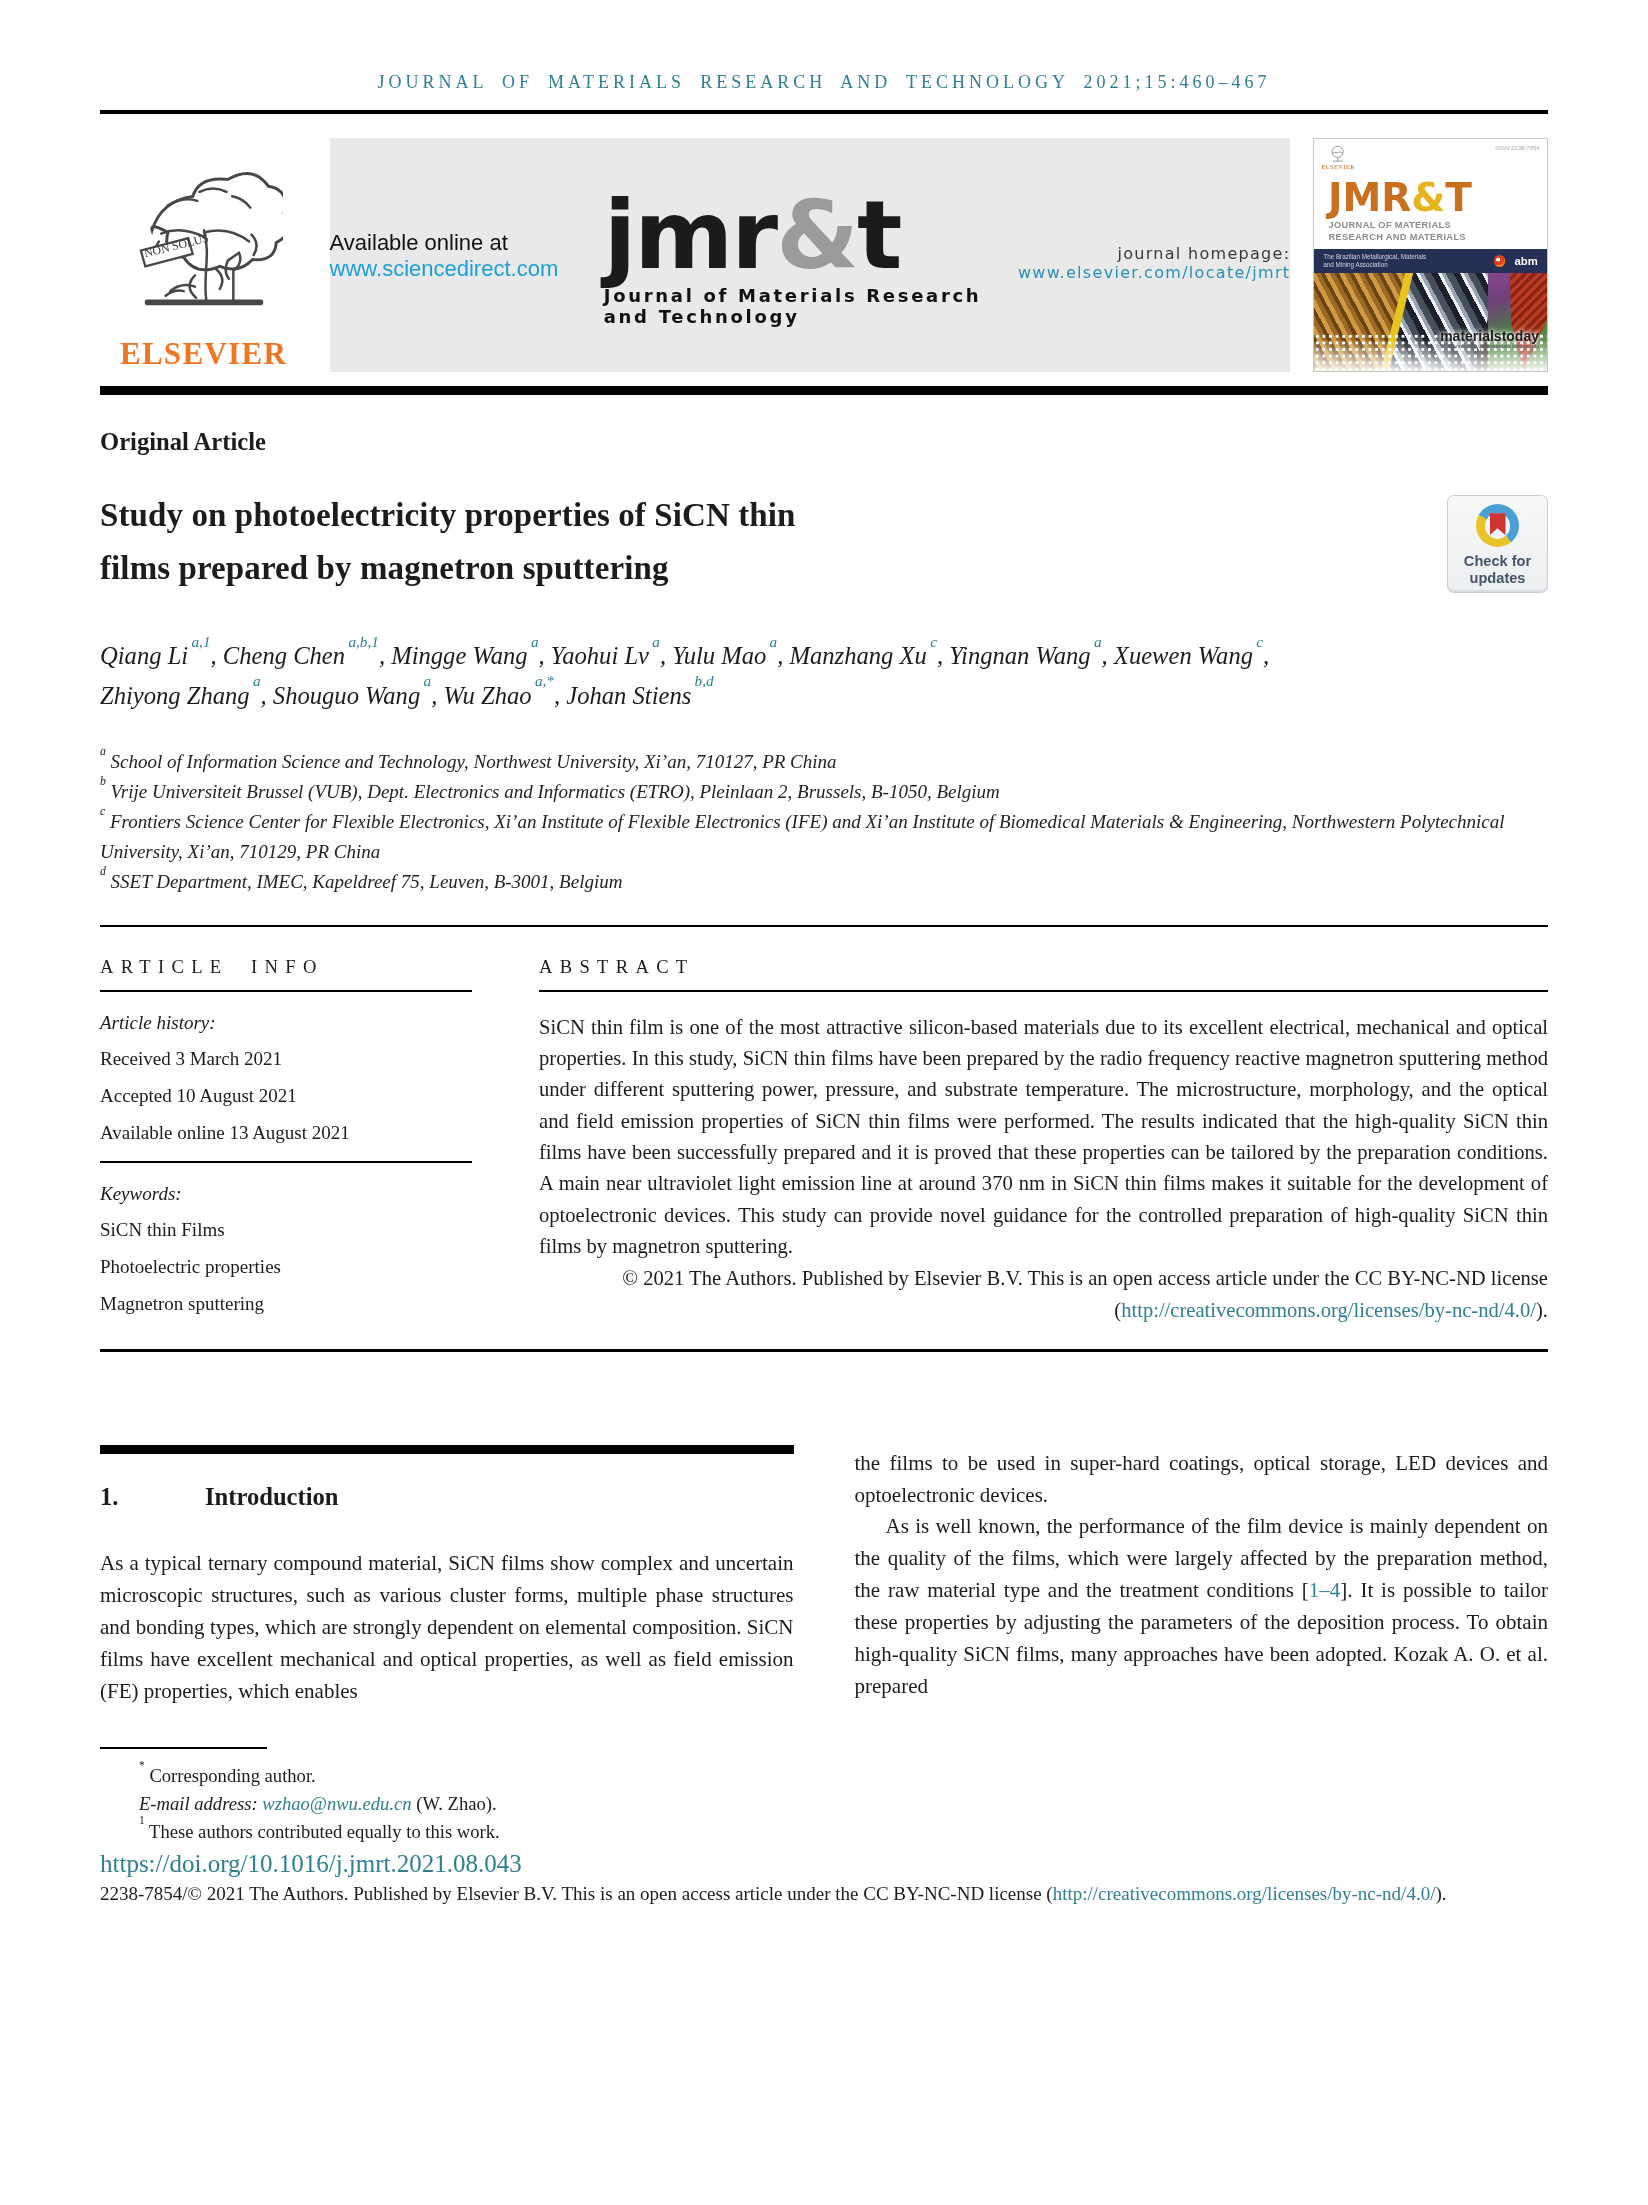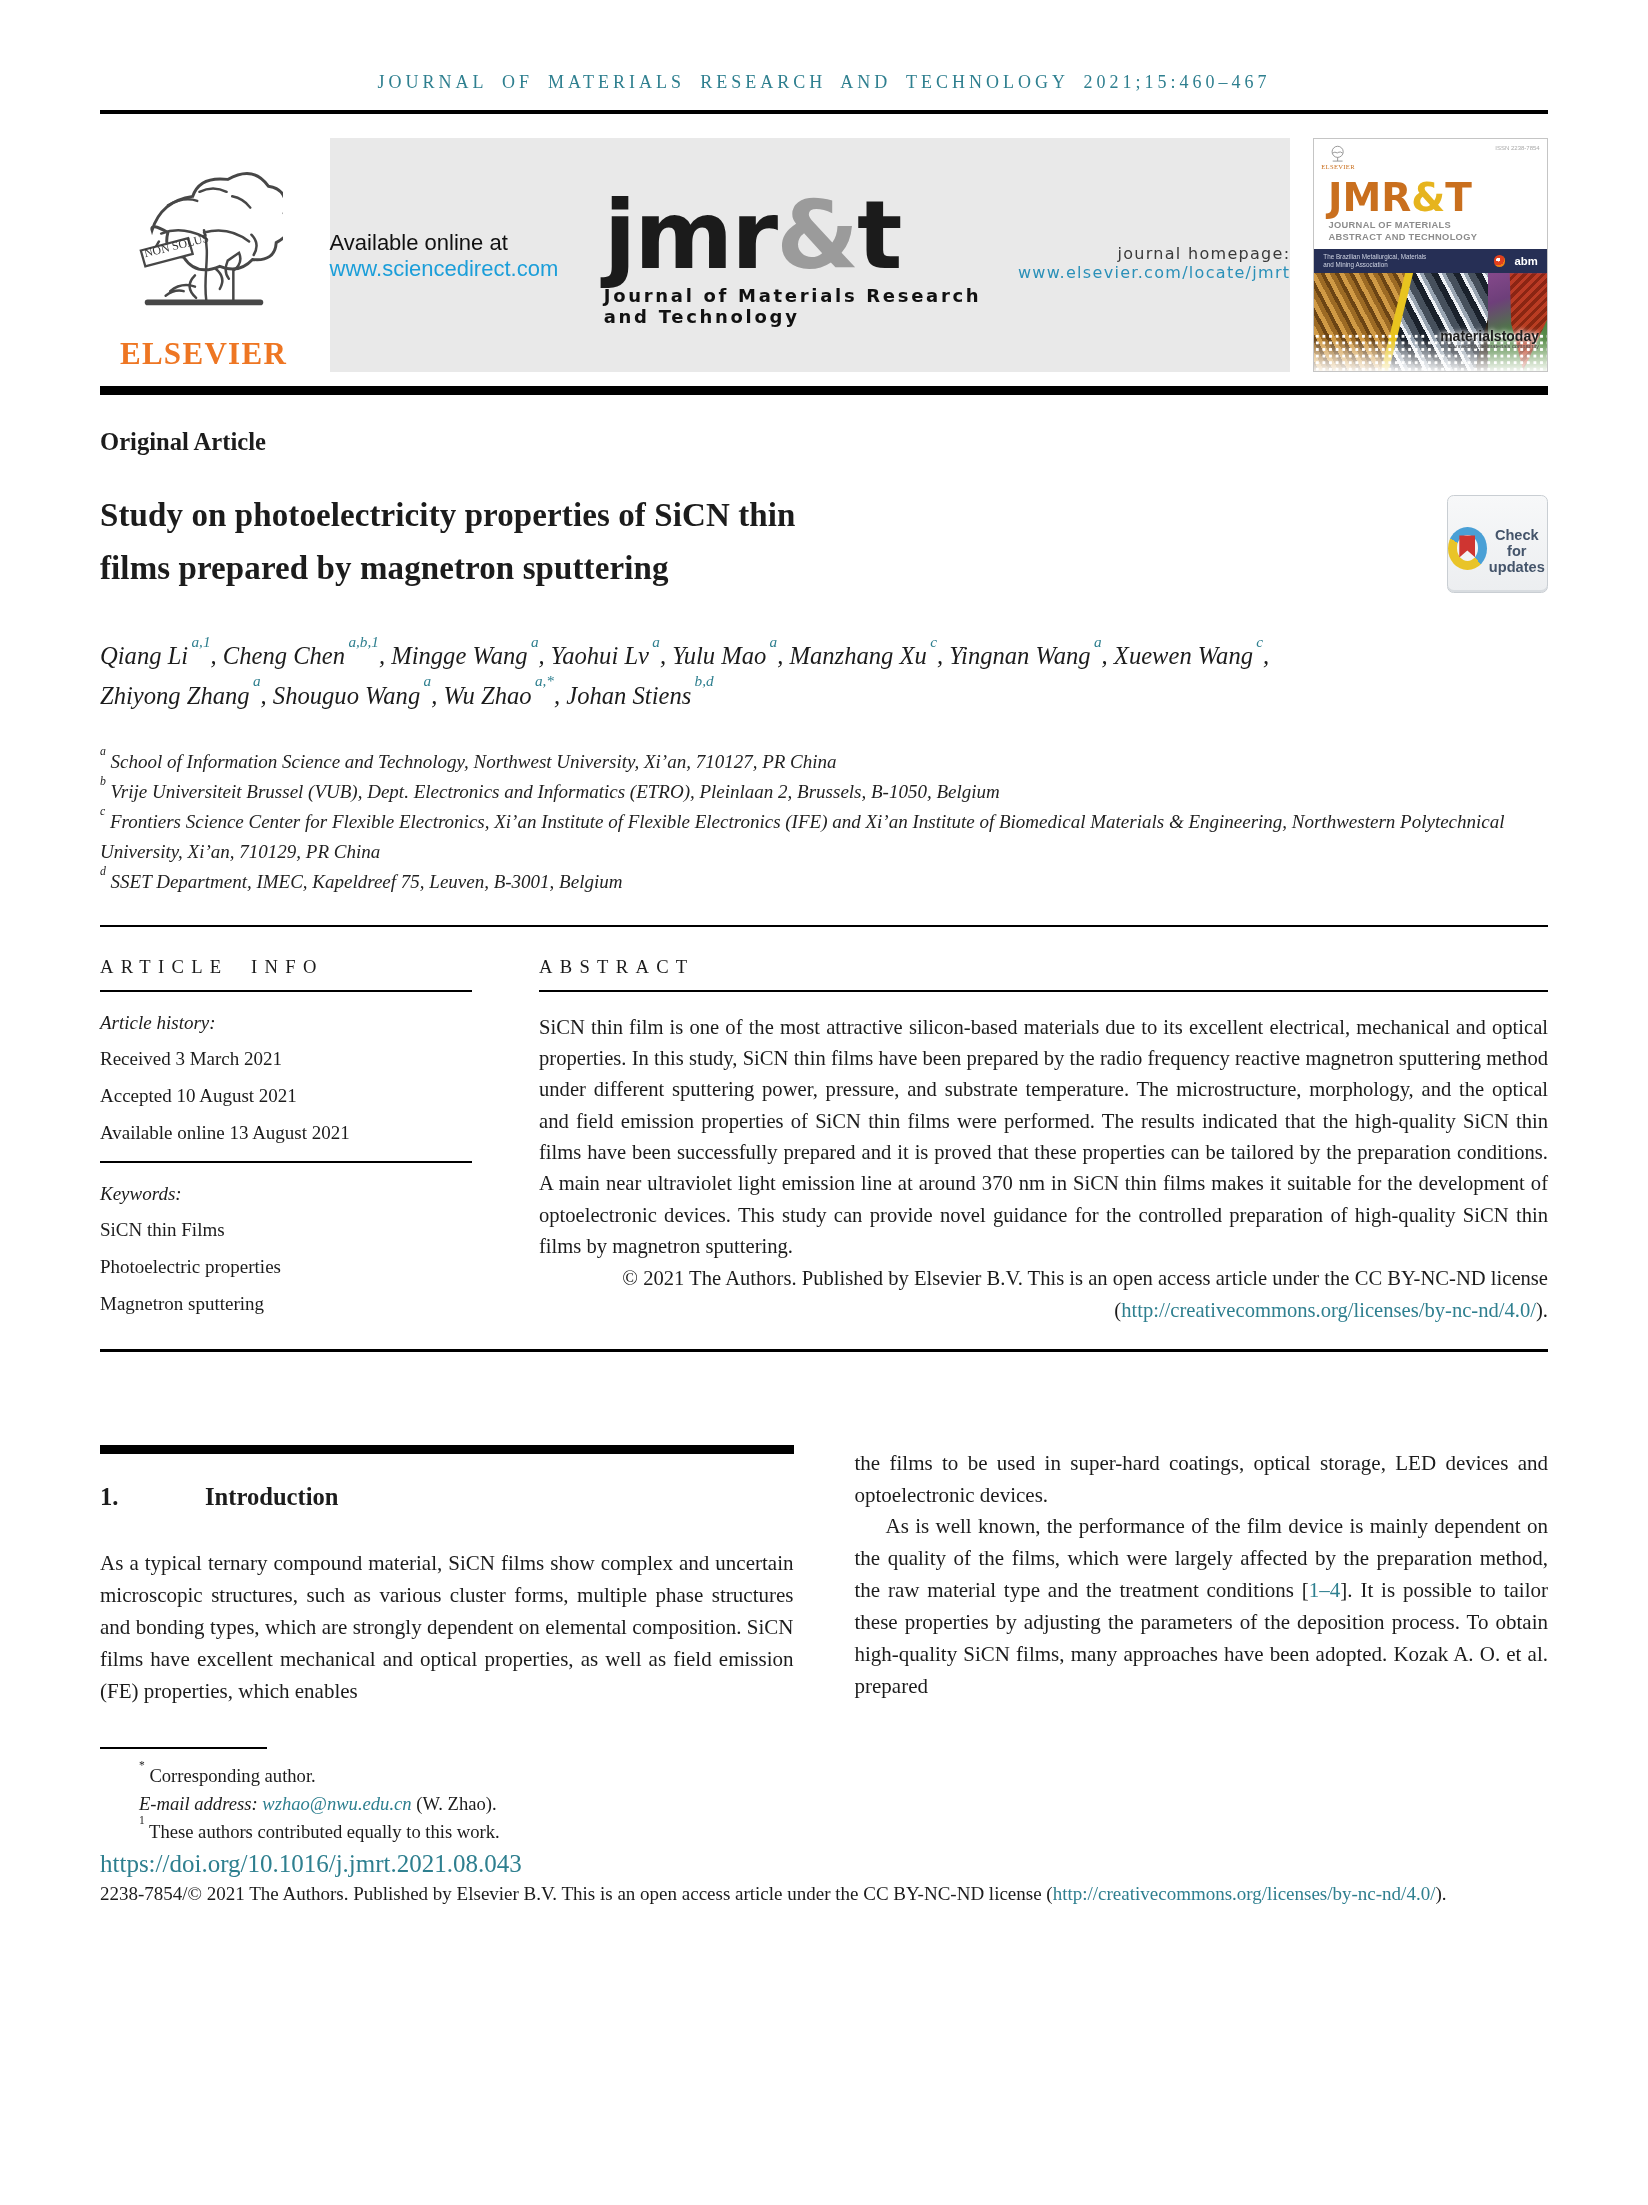--- a/index.html
+++ b/index.html
@@ -53,21 +53,21 @@
   .cover-fade{position:absolute;left:0;right:0;bottom:0;height:32px;background:linear-gradient(rgba(255,255,255,0),rgba(255,255,255,.9));z-index:2;}
   .cover-dots{position:absolute;left:0;right:0;bottom:-2.7px;height:40px;background-image:radial-gradient(circle,#ffffff 1.5px,transparent 1.9px);background-size:6.6px 6.6px;z-index:2;}
   .cover-brand{position:absolute;right:8px;bottom:21px;text-align:right;z-index:3;line-height:1.05;}
   .brand-name{font-family:"Liberation Sans",sans-serif;font-weight:bold;font-size:14px;color:#1d1d1d;text-shadow:0 0 4px #fff,0 0 6.6px #fff;}
   .brand-tag{font-family:"Liberation Sans",sans-serif;font-size:5.6px;color:#4a4a4a;text-shadow:0 0 3.3px #fff;}
 
   
   .article-kind{margin-top:33px;font-size:24.6px;font-weight:bold;}
   .title-row{display:flex;margin-top:33px;align-items:flex-start;}
   .title{flex:1;font-size:33px;font-weight:bold;line-height:1.6;letter-spacing:0.1px;}
-  .badge{width:101px;height:98px;background:linear-gradient(#f7f8f9,#eceef0);border:1.3px solid #c9ced3;border-radius:6.6px;box-shadow:inset 0 -2px 0 #d8dce0;display:flex;flex-direction:row;align-items:center;padding-top:8.6px;box-sizing:border-box;margin-top:5.3px;cursor:pointer;}
+  .badge{width:101px;height:98px;background:linear-gradient(#f7f8f9,#eceef0);border:1.3px solid #c9ced3;border-radius:6.6px;box-shadow:inset 0 -2px 0 #d8dce0;display:flex;flex-direction:column;align-items:center;padding-top:8.6px;box-sizing:border-box;margin-top:5.3px;cursor:pointer;}
   .badge-ring{width:43px;height:43px;border-radius:50%;background:conic-gradient(from 300deg,#4aa0d6 0 200deg,#e9c428 200deg 360deg);position:relative;display:flex;align-items:center;justify-content:center;}
   .badge-ring::before{content:"";position:absolute;inset:8.6px;background:#f2f3f5;border-radius:50%;}
   .badge-mark{width:16px;height:22px;background:#cf3531;clip-path:polygon(0 0,100% 0,100% 100%,50% 68%,0 100%);position:relative;z-index:1;margin-top:-3.3px;}
   .badge-text{margin-top:6px;font-family:"Liberation Sans",sans-serif;font-weight:bold;font-size:14.6px;color:#44546a;line-height:1.12;text-align:center;}
 
   
   .authors{margin-top:41px;font-size:24.6px;font-style:italic;line-height:1.62;max-width:1196px;}
   .authors sup,.affil sup,.fn sup{font-size:.62em;line-height:0;position:relative;top:-.55em;}
   .authors sup{color:#2e7f8f;margin-left:3.3px;}
   .affils{margin-top:31px;font-size:19px;font-style:italic;line-height:1.58;color:#222;}
@@ -157,21 +157,21 @@
               </g>
             </svg>
           </span>
           <span class="small-word">ELSEVIER</span>
         </div>
         <div class="cover-issn">ISSN 2238-7854</div>
       </div>
       <div class="cover-title"><span>JMR</span><span class="amp">&amp;</span><span>T</span></div>
       <div class="cover-sub">
         <div>JOURNAL OF MATERIALS</div>
-        <div>ABSTRACT AND TECHNOLOGY</div>
+        <div>RESEARCH AND MATERIALS</div>
       </div>
       <div class="cover-band">
         <div class="assoc">
           <div>The Brazilian Metallurgical, Materials</div>
           <div>and Mining Association</div>
         </div>
         <div class="abm">
           <span class="abm-dot"></span>
           <span>abm</span>
         </div>

